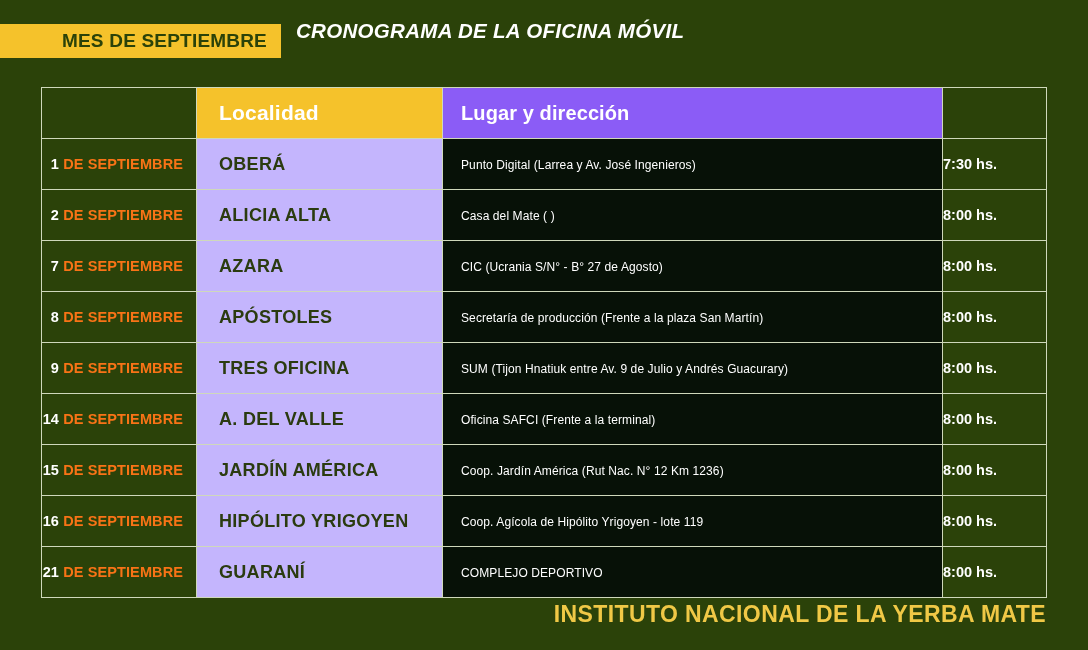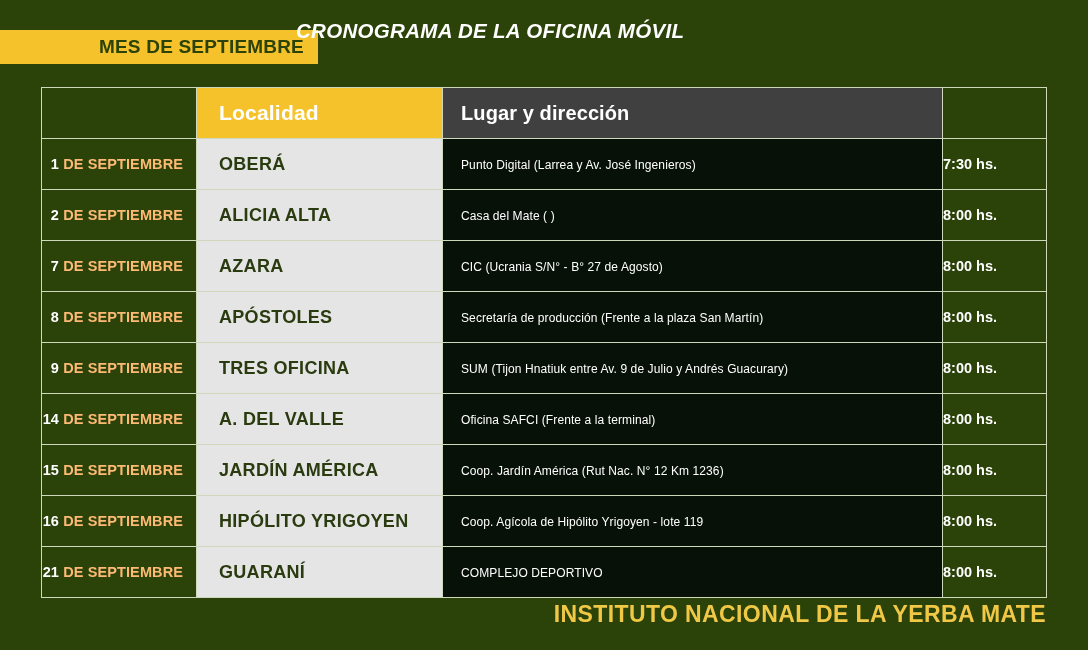--- a/index.html
+++ b/index.html
@@ -28,22 +28,22 @@
     position: absolute;
     left: 0;
     top: 18px;
     width: 1088px;
     height: 62px;
   }
 
   .month-badge {
     position: absolute;
     left: 0;
-    top: 12px;
-    width: 318px;
+    top: 6px;
+    width: 281px;
     height: 34px;
     background: #f5c22b;
     display: flex;
     align-items: center;
     justify-content: flex-end;
     box-sizing: border-box;
     padding-right: 14px;
   }
   .month-badge .month-label {
     color: #2b4209;
@@ -98,21 +98,21 @@
     background: #f5c22b;
     padding-left: 22px !important;
   }
   .hdr-place .hdr-text {
     color: #ffffff;
     font-size: 21px;
     font-weight: bold;
     letter-spacing: 0.2px;
   }
   .hdr-addr {
-    background: #404040;
+    background: #8b5cf6;
     padding-left: 18px !important;
   }
   .hdr-addr .hdr-text {
     color: #ffffff;
     font-size: 20px;
     font-weight: bold;
     letter-spacing: 0.1px;
   }
   .hdr-time { background: #2b4209; }
 
@@ -124,28 +124,28 @@
     text-align: right;
     padding-right: 13px !important;
     white-space: nowrap;
   }
   .cell-date .day-num {
     color: #ffffff;
     font-size: 14.5px;
     font-weight: bold;
   }
   .cell-date .day-month {
-    color: #fdba74;
+    color: #f97316;
     font-size: 14.5px;
     font-weight: bold;
     letter-spacing: 0.1px;
   }
 
   .cell-place {
-    background: #e5e5e5;
+    background: #c4b5fd;
     padding-left: 22px !important;
     white-space: nowrap;
   }
   .cell-place .place-text {
     color: #2b3b10;
     font-size: 18px;
     font-weight: bold;
     letter-spacing: 0.3px;
   }
 

